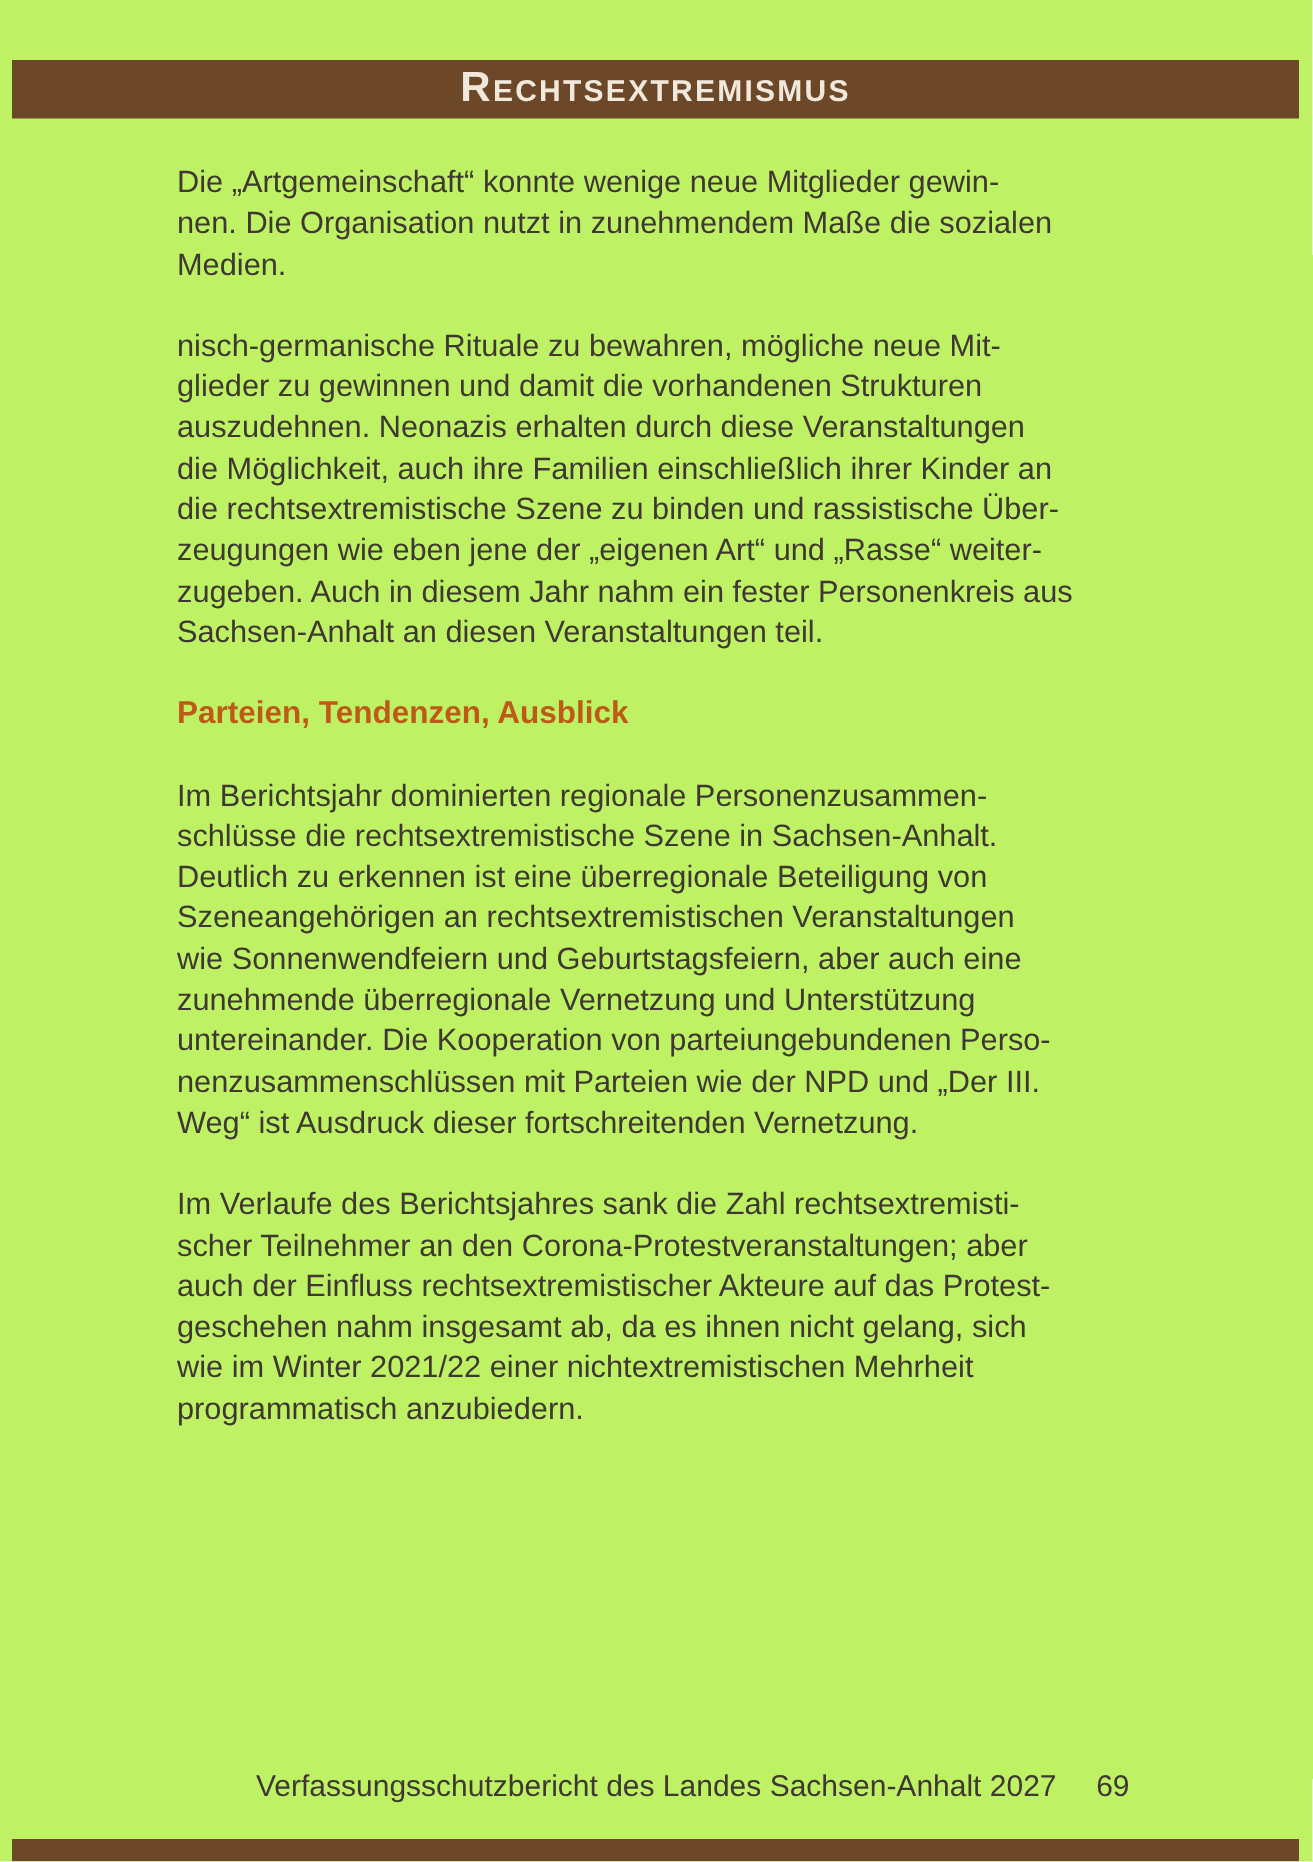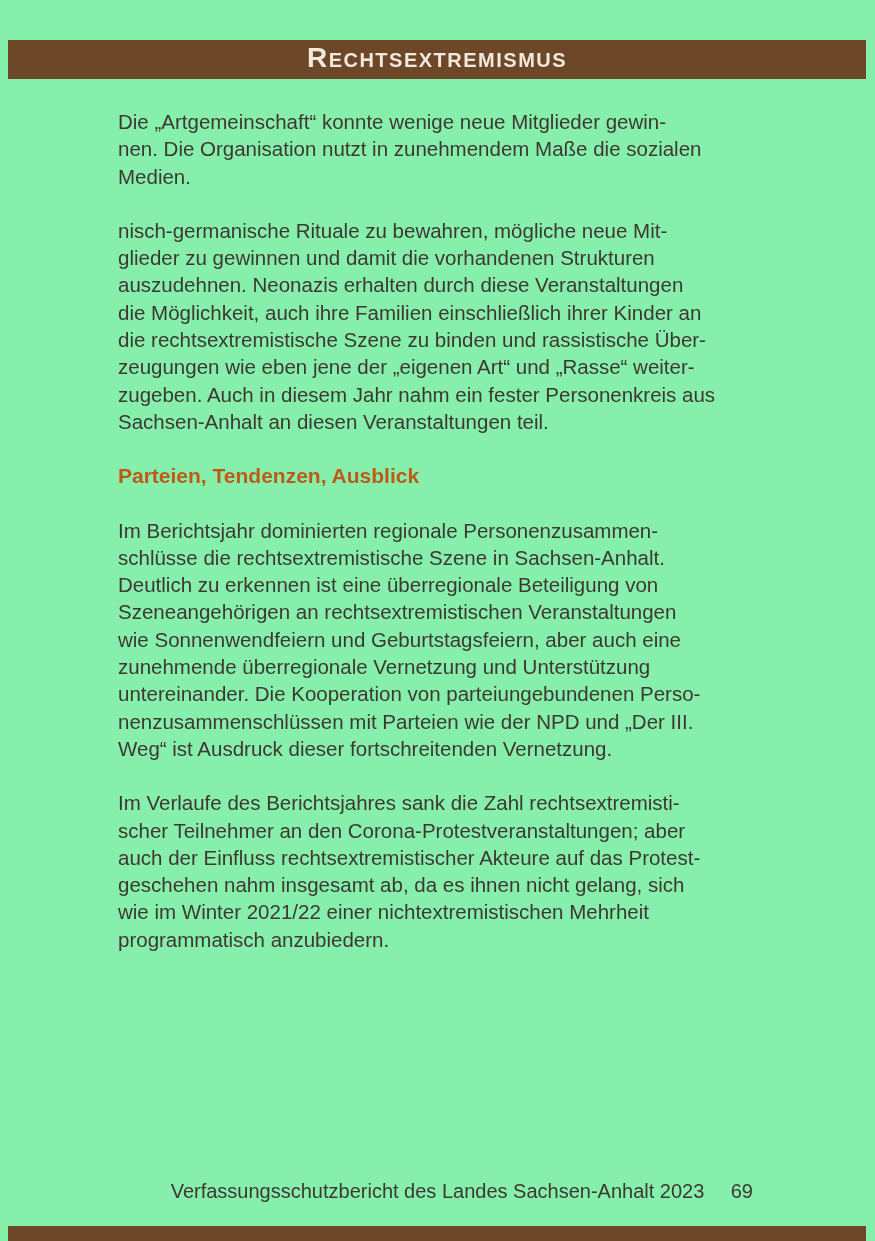--- a/index.html
+++ b/index.html
@@ -4,21 +4,21 @@
 <style>
   html, body {
     margin: 0;
     padding: 0;
     background: #ffffff;
   }
   .page {
     position: relative;
     width: 875px;
     height: 1241px;
-    background: #86efac;
+    background: #bef264;
     overflow: hidden;
     font-family: "Liberation Sans", sans-serif;
   }
   .header-bar {
     position: absolute;
     top: 40px;
     left: 8px;
     width: 858px;
     height: 39px;
     background: var(--header-bg, #6C4829);
@@ -115,19 +115,19 @@
 Weg“ ist Ausdruck dieser fortschreitenden Vernetzung.</p>
     <p class="para">Im Verlaufe des Berichtsjahres sank die Zahl rechtsextremisti-
 scher Teilnehmer an den Corona-Protestveranstaltungen; aber
 auch der Einfluss rechtsextremistischer Akteure auf das Protest-
 geschehen nahm insgesamt ab, da es ihnen nicht gelang, sich
 wie im Winter 2021/22 einer nichtextremistischen Mehrheit
 programmatisch anzubiedern.</p>
   </div>
 
   <div class="footer">
-    <span class="footer-text">Verfassungsschutzbericht des Landes Sachsen-Anhalt 2023</span>
+    <span class="footer-text">Verfassungsschutzbericht des Landes Sachsen-Anhalt 2027</span>
     <span class="page-number">69</span>
   </div>
 
   <div class="bottom-bar"></div>
 
 </div>
 
 </body></html>

